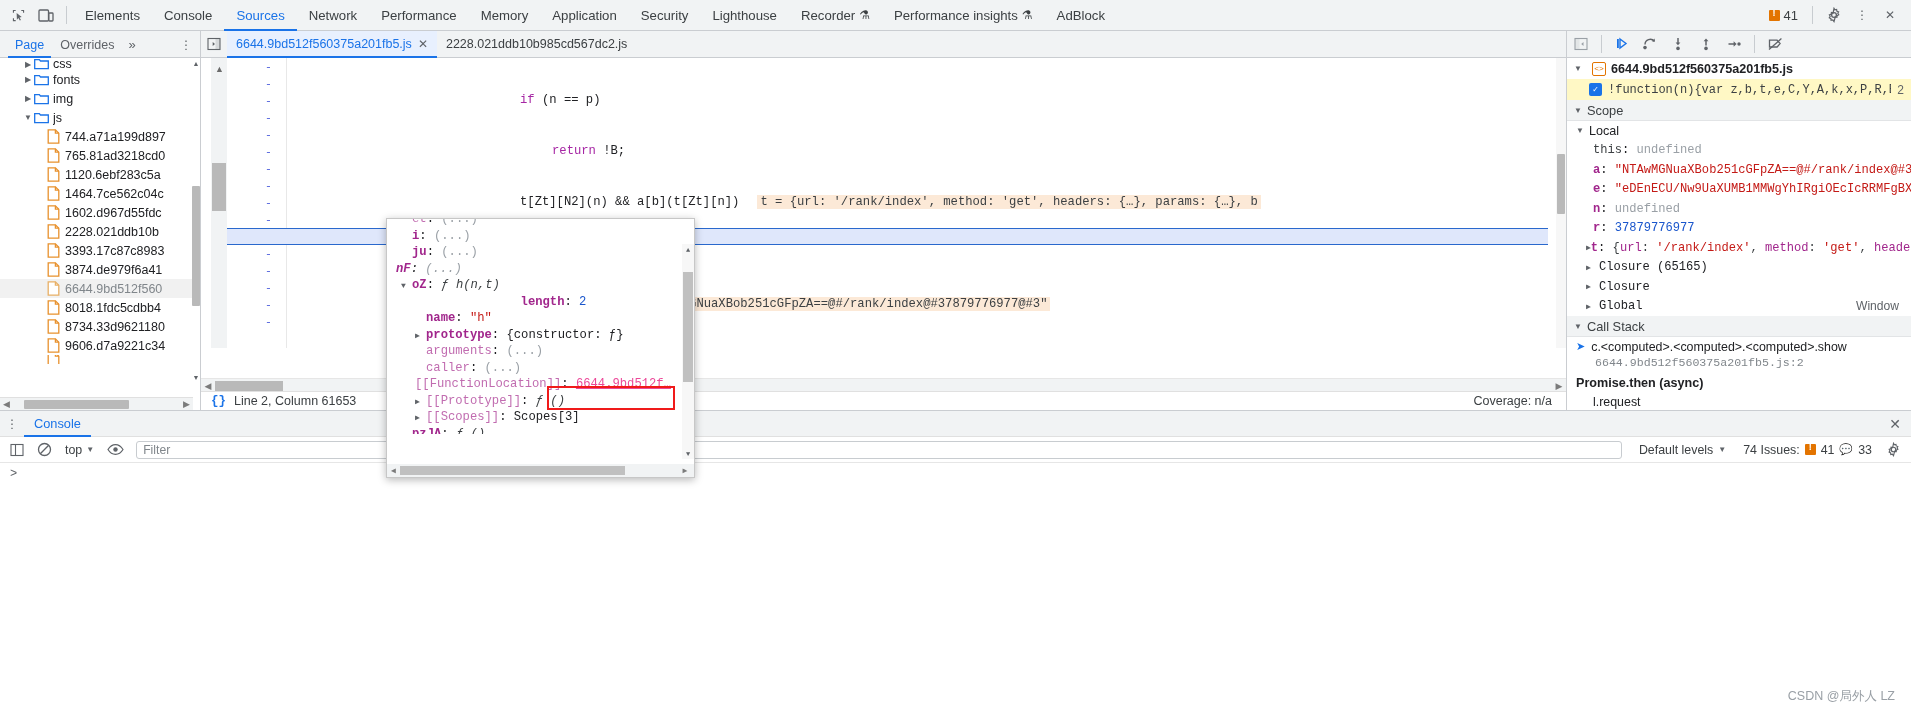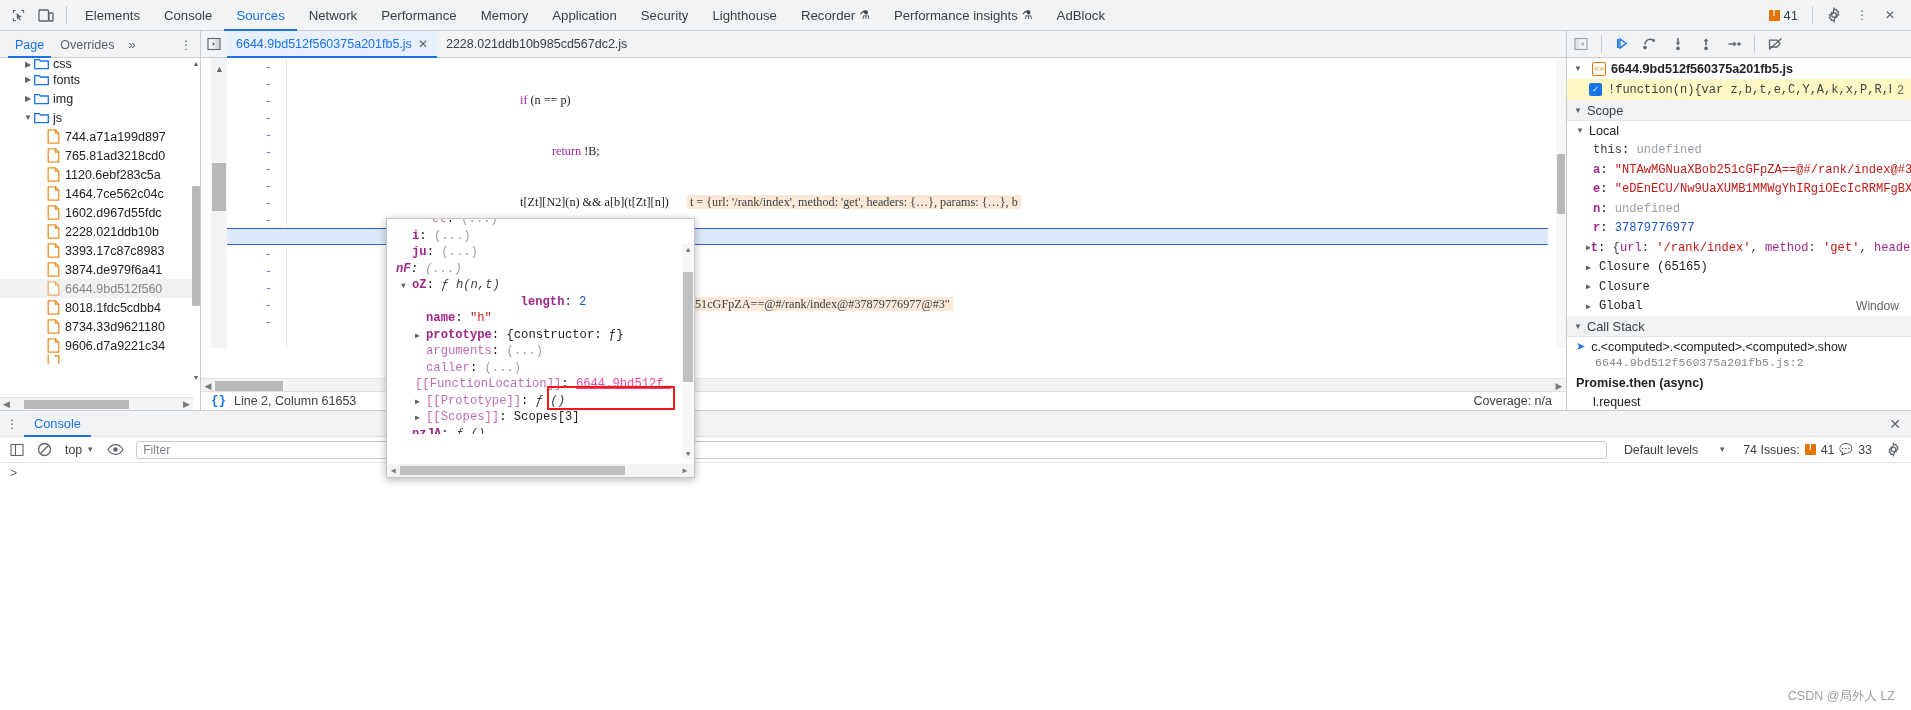--- a/index.html
+++ b/index.html
@@ -78,21 +78,21 @@
   .nav-vscroll .vthumb { position:absolute; left:0; width:8px; background:#b9b9b9; border-radius:1px;}
 
   
   .editor-pane { flex:1; position:relative; overflow:hidden; background:#fff; }
   .ed-scroll-up { position:absolute; left:14px; top:6px; color:#6b6b6b; font-size:9px; }
   .ed-scroll-track { position:absolute; left:10px; top:0; width:16px; height:290px; background:#f1f3f4;}
   .ed-scroll-thumb { position:absolute; left:11px; top:105px; width:14px; height:48px; background:#b9b9b9;}
   .gutter { position:absolute; left:26px; top:0px; width:60px; height:290px; background:#fff; border-right:1px solid #e8e8e8; }
   .gline { height:17px; line-height:17px; text-align:right; padding-right:14px; color:#4a5bdc; font-family:"Liberation Mono", monospace; font-size:11.5px; }
   .code-area { position:absolute; left:87px; top:0; right:18px; height:290px; overflow:hidden;
-     font-family:Liberation Serif, serif; font-size:12.2px; line-height:17px; white-space:pre; color:#202124;}
+     font-family:Liberation Mono, monospace; font-size:12.2px; line-height:17px; white-space:pre; color:#202124;}
   .cl { height:17px; }
   .kw { color:#a626a4; }
   .inline-val { background:#fce9d7; color:#3c4043; padding:0 3px; }
   .hl-line { position:absolute; left:26px; right:18px; height:17px; background:#dfe7fb; border-top:1px solid #2968cd; border-bottom:1px solid #2968cd; }
   .exec-box { position:absolute; border:1px solid #c9a227; background:#fff3cd55; }
   .ed-vscroll { position:absolute; right:0; top:0; width:10px; height:290px; background:#f7f7f7; }
   .ed-vthumb { position:absolute; right:1px; width:8px; background:#b9b9b9; border-radius:1px; }
   .ed-hscroll { position:absolute; left:0; right:0; bottom:18px; height:14px; background:#f1f3f4; display:flex; align-items:center; border-top:1px solid #e6e6e6;}
   .ed-hscroll .thumb { height:10px; background:#b9b9b9; }
   .ed-status { position:absolute; left:0; right:0; bottom:0; height:19px; background:#fff; border-top:1px solid #e0e0e0; display:flex; align-items:center; font-size:12.5px; color:#3c4043;}
@@ -146,21 +146,21 @@
   .drawer { border-top:1px solid #cacdd1; background:#fff; }
   .drawer-tabs { display:flex; align-items:center; height:26px; background:#f1f3f4; border-bottom:1px solid #e0e0e0;}
   .drawer-kebab { width:24px; display:flex; align-items:center; justify-content:center; color:#5f6368; cursor:pointer;}
   .drawer-tab { padding:0 10px; height:26px; line-height:26px; font-size:12.8px; color:#1a73e8; box-shadow: inset 0 -2px 0 #1a73e8; cursor:pointer;}
   .drawer-close { margin-left:auto; padding-right:10px; color:#5f6368; cursor:pointer; font-size:14px;}
   .console-toolbar { display:flex; align-items:center; height:26px; gap:3px; padding-left:5px; border-bottom:1px solid #e6e6e6;}
   .ct-icon { width:24px; height:24px; display:flex; align-items:center; justify-content:center; color:#5f6368; cursor:pointer;}
   .ctx-sel { display:flex; align-items:center; gap:4px; font-size:12.4px; color:#3c4043; padding:0 6px; cursor:pointer;}
   .filter-input { flex:1; height:18px; margin: 0 6px; border:1px solid #c8ccd0; border-radius:3px; font-size:12.2px; padding:0 6px; color:#3c4043; background:#fff;}
   .filter-input::placeholder { color:#80868b; }
-  .levels { display:flex; align-items:center; gap:20px; font-size:12.4px; color:#3c4043; padding:0 8px; cursor:pointer; white-space:nowrap;}
+  .levels { display:flex; align-items:center; gap:5px; font-size:12.4px; color:#3c4043; padding:0 8px; cursor:pointer; white-space:nowrap;}
   .issues { display:flex; align-items:center; gap:5px; font-size:12.4px; color:#3c4043; padding:0 6px; cursor:pointer; white-space:nowrap;}
   .iss-sq { width:11px; height:11px; background:#e37400; border-radius:1px; position:relative;}
   .iss-sq::after{content:"!"; position:absolute; left:0;right:0;top:-2px; text-align:center; color:#fff; font-size:9px; font-weight:bold;}
   .iss-blue { color:#1a73e8; font-size:11px;}
   .console-prompt { display:flex; align-items:center; height:22px; padding-left:10px; color:#5f6368; font-family:"Liberation Mono", monospace; font-size:12px;}
   .watermark { position:absolute; right:16px; bottom:5px; font-size:12.5px; color:#9aa0a6; }
 </style>
 </head>
 <body>
 
@@ -630,21 +630,21 @@
         <span>l.request</span>
       </div>
 
     </div>
   </div>
 
   <div class="popup" style="left:386px; top:218px; width:309px; height:260px;">
 
     <div class="popup-body" style="height:224px;">
       <div style="position:absolute; left:0; top:-8px; width:100%;">
-        <div class="prow" style="padding-left:25px;margin-left:20px;">
+        <div class="prow" style="padding-left:25px;">
           <span class="prop-name dim">et</span><span>: </span><span class="pval-dim">(...)</span>
         </div>
         <div class="prow" style="padding-left:25px;">
           <span class="prop-name">i</span><span>: </span><span class="pval-dim">(...)</span>
         </div>
         <div class="prow" style="padding-left:25px;">
           <span class="prop-name">ju</span><span>: </span><span class="pval-dim">(...)</span>
         </div>
         <div class="prow" style="padding-left:9px;font-style:italic;">
           <span class="prop-name">nF</span><span>: </span><span class="pval-dim">(...)</span>

